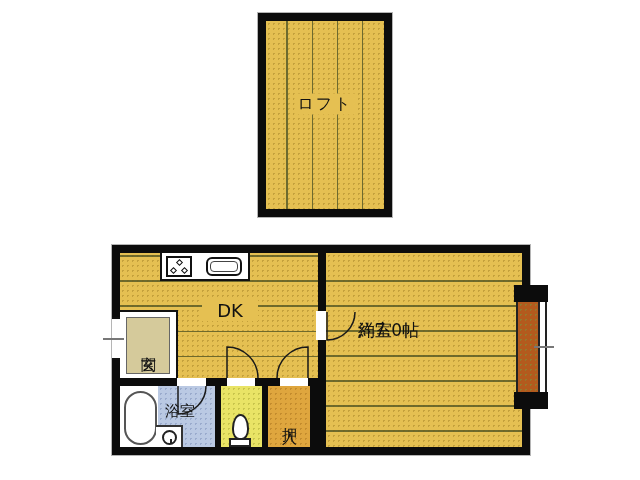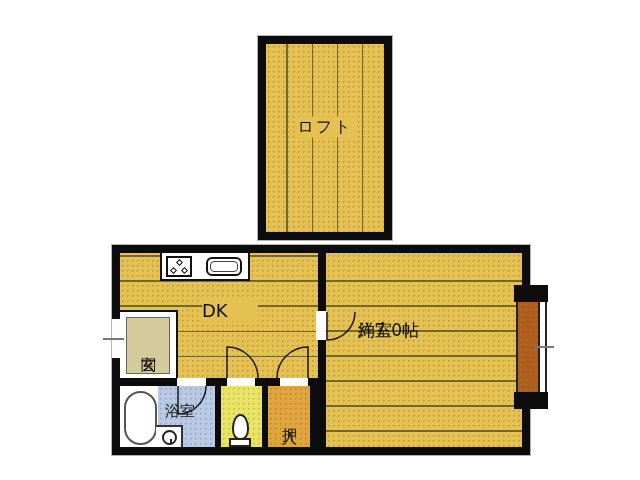--- a/index.html
+++ b/index.html
@@ -1,20 +1,20 @@
 <!DOCTYPE html>
 <html style="--wall: #0c0c0c; --flooring: #e5c052; --flooring_line: #6e6b2e; --closet_fill: #dfa63e; --toilet_room_fill: #e9e466; --bathroom_fill: #bac9e3; --entrance_mat_fill: #d5ca9b; --bay_shelf_fill: #b35a1d;"><head>
 <meta charset="utf-8">
 <style>
   html,body{margin:0;padding:0;background:#fff;}
   .canvas{position:relative;width:640px;height:480px;background:#fff;overflow:hidden;
           font-family:"DejaVu Sans",sans-serif;color:#111;}
   .blk{position:absolute;border:8px solid var(--wall,#0c0c0c);box-shadow:0 0 0 1px #b5b5b5;}
   
-  .loft{left:258px;top:36px;width:118px;height:188px;
+  .loft{left:258px;top:13px;width:118px;height:188px;
         background-color:var(--flooring,#e5c052);
         background-image:
           radial-gradient(rgba(120,90,10,.30) 1px,transparent 1px),
           repeating-linear-gradient(to right,transparent 0,transparent 23.5px,var(--flooring_line,#6e6b2e) 23.5px,var(--flooring_line,#6e6b2e) 25px);
         background-size:5px 5px,auto;background-position:0 0,-3px 0;text-align:right;}
   .loft-label{position:absolute;left:50%;top:44%;transform:translate(-50%,-50%);
         font-size:16px;letter-spacing:2px;background:var(--flooring,#e5c052);padding:0 3px;white-space:nowrap;}
   
   .main{left:112px;top:245px;width:402px;height:194px;background:#fff;}
   .main *{position:absolute;box-sizing:border-box;}
@@ -64,21 +64,21 @@
         background-image:radial-gradient(rgba(130,80,10,.30) 1px,transparent 1px);background-size:5px 5px;
         display:flex;align-items:center;justify-content:center;}
   
   .counter{left:40px;top:0;width:90px;height:28px;background:#fff;border:2px solid #111;border-top:none;}
   .stove{left:4px;top:3px;width:26px;height:21px;border:2px solid #111;background:#fff;}
   .burner{width:5px;height:5px;border:1px solid #111;background:#fff;transform:rotate(45deg);}
   .b1{left:9px;top:2px;}.b2{left:3px;top:10px;}.b3{left:14px;top:10px;}
   .sink{left:44px;top:4px;width:36px;height:19px;border:2px solid #111;border-radius:6px;background:#fff;}
   .sink-inner{left:2px;top:2px;right:2px;bottom:2px;border:1px solid #444;border-radius:4px;}
   
-  .room-label{background:var(--flooring,#e5c052);white-space:nowrap;}
+  .room-label{background:var(--flooring,#e5c052);text-align:center;white-space:nowrap;}
   .dk-label{left:82px;top:47px;width:56px;font-size:18px;}
   .yo-label{left:238px;top:66px;width:110px;font-size:17px;line-height:1.35;}
   
   .bay-notch-top{left:394px;top:32px;width:34px;height:17px;}
   .bay-notch-bot{left:394px;top:139px;width:34px;height:17px;}
   .bay-shelf{left:396px;top:49px;width:22px;height:90px;background-color:var(--bay_shelf_fill,#b35a1d);
         background-image:radial-gradient(rgba(120,150,60,.55) 1px,transparent 1px);background-size:5px 5px;
         border-left:2px solid #222;}
   .bay-window{left:418px;top:49px;width:9px;height:90px;background:#fff;
         border-left:2px solid #222;border-right:2px solid #222;}

